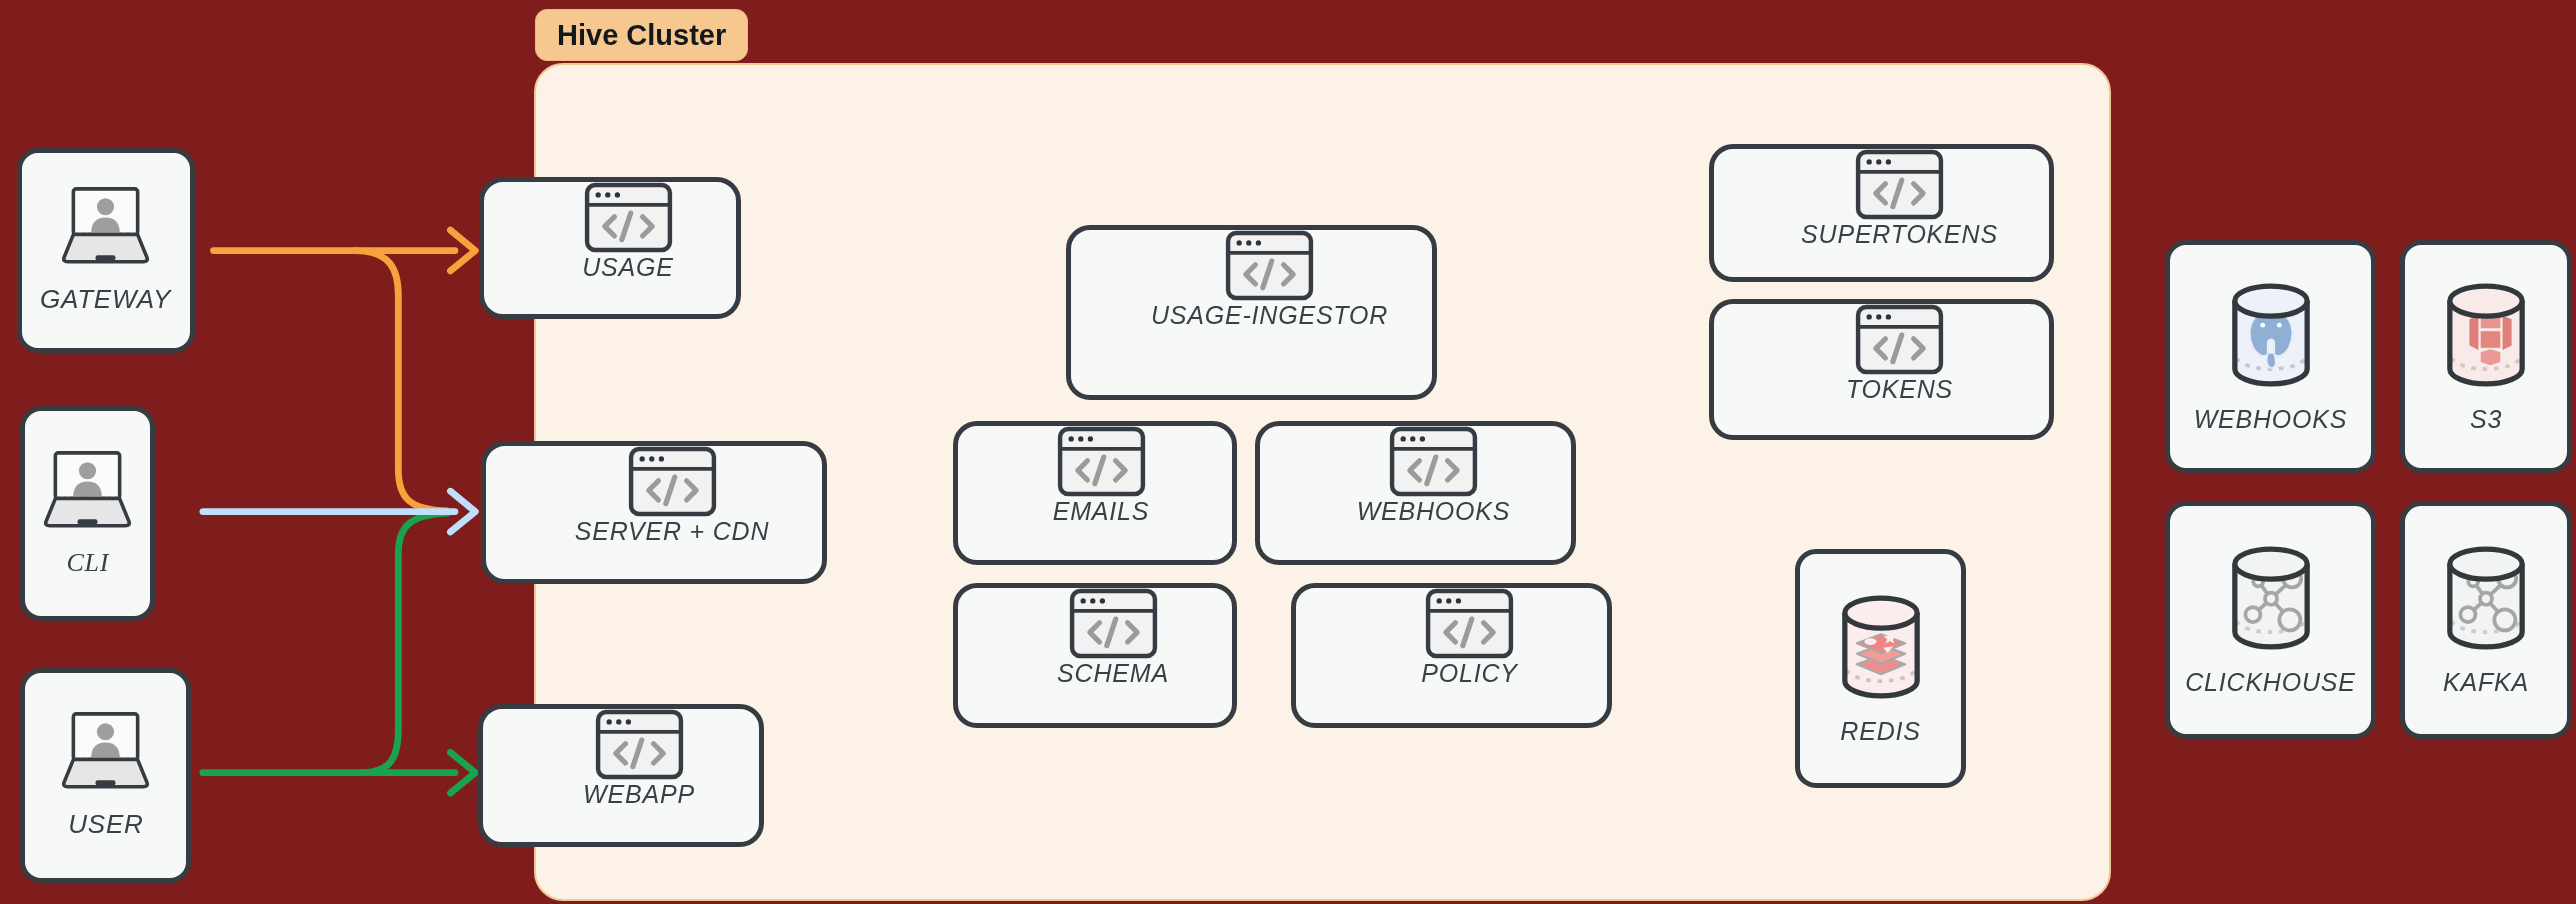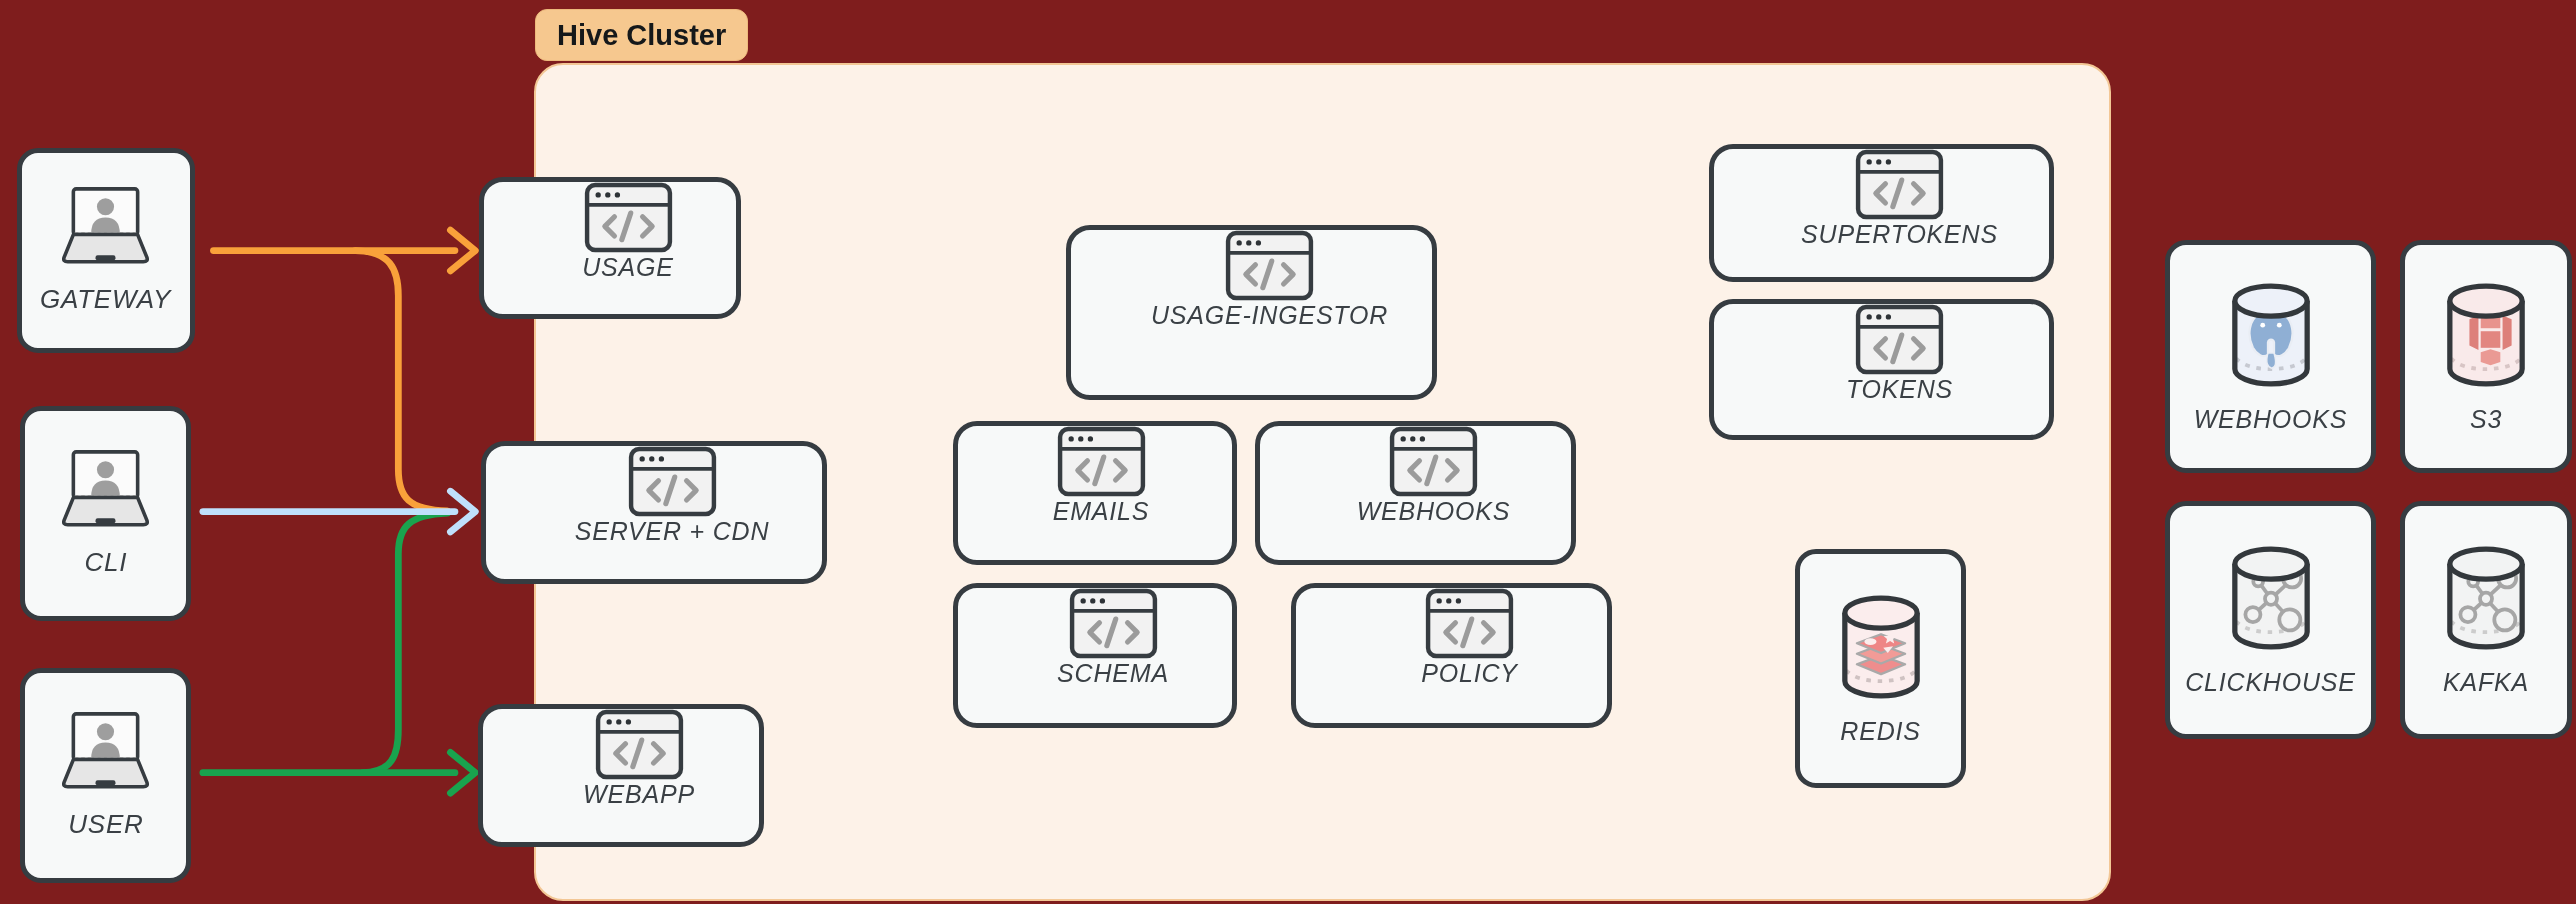--- a/index.html
+++ b/index.html
@@ -62,21 +62,21 @@
         <circle cx="80" cy="29" r="12" fill="#9E9E9E"></circle>
         <path d="M60 66 Q60 44 80 44 Q100 44 100 66 Z" fill="#9E9E9E"></path>
         <path d="M37 66 H123" stroke="#A8A8A8" stroke-width="3" stroke-dasharray="5 4"></path>
         <path d="M35 68 L22 100 Q20 106 27 106 L133 106 Q140 106 138 100 L125 68 Z" fill="#E6E6E6" stroke="#363C41" stroke-width="5" stroke-linejoin="round"></path>
         <rect x="66" y="97" width="28" height="7" rx="3" fill="#363C41"></rect>
       </svg>
     </span>
     <span class="label">GATEWAY</span>
   </div>
 
-  <div class="node client" style="left:20.4px;top:406px;width:171px;height:215px;">
+  <div class="node client" style="left:20.4px;top:406px;width:135px;height:215px;font-family:Liberation Serif, serif;">
     <span class="icon">
       <svg width="115" height="80" viewBox="0 0 160 112">
         <rect x="35" y="4" width="90" height="64" rx="4" fill="#FBFBFB" stroke="#363C41" stroke-width="5"></rect>
         <circle cx="80" cy="29" r="12" fill="#9E9E9E"></circle>
         <path d="M60 66 Q60 44 80 44 Q100 44 100 66 Z" fill="#9E9E9E"></path>
         <path d="M37 66 H123" stroke="#A8A8A8" stroke-width="3" stroke-dasharray="5 4"></path>
         <path d="M35 68 L22 100 Q20 106 27 106 L133 106 Q140 106 138 100 L125 68 Z" fill="#E6E6E6" stroke="#363C41" stroke-width="5" stroke-linejoin="round"></path>
         <rect x="66" y="97" width="28" height="7" rx="3" fill="#363C41"></rect>
       </svg>
     </span>

